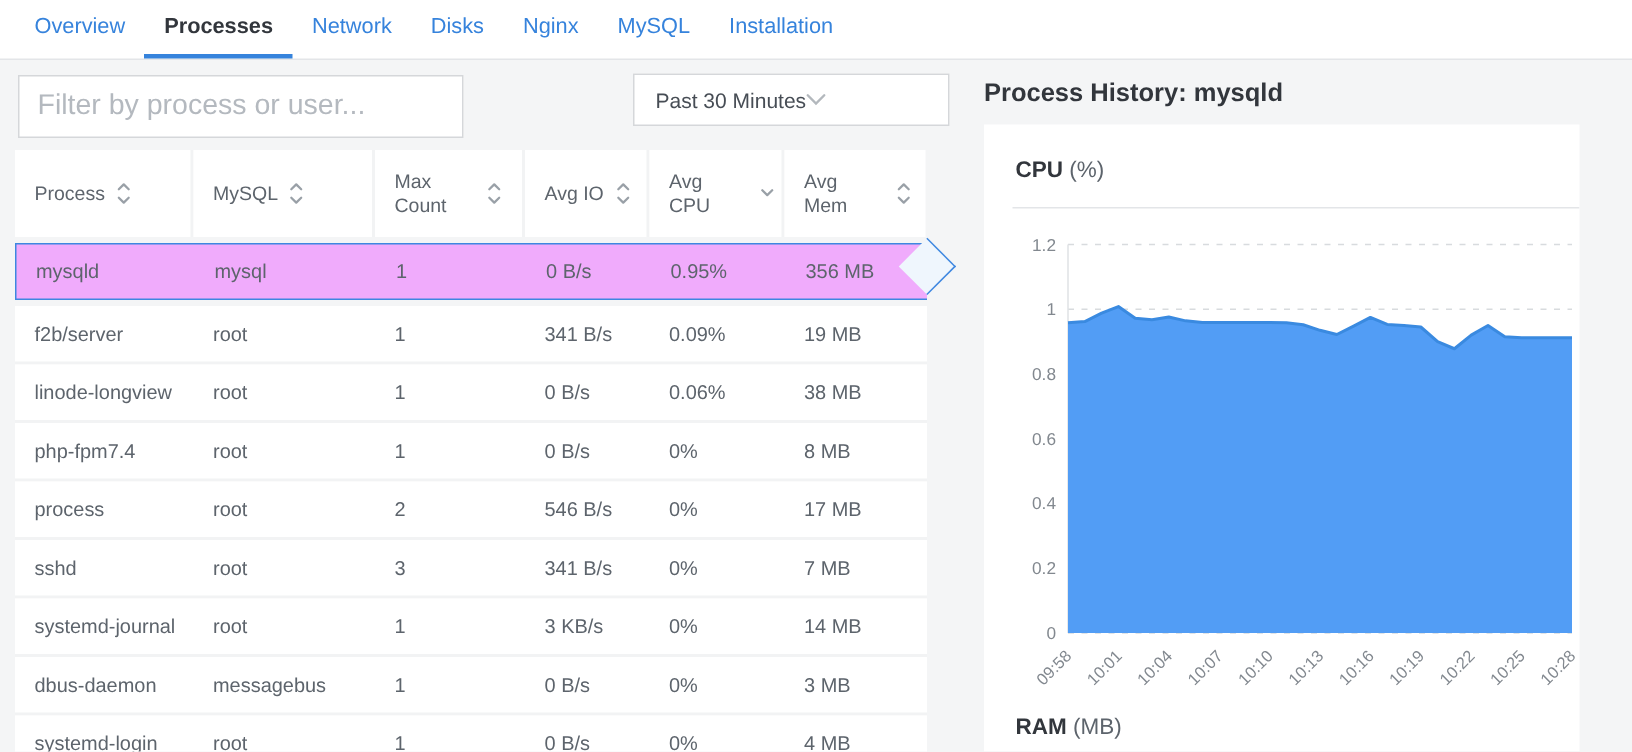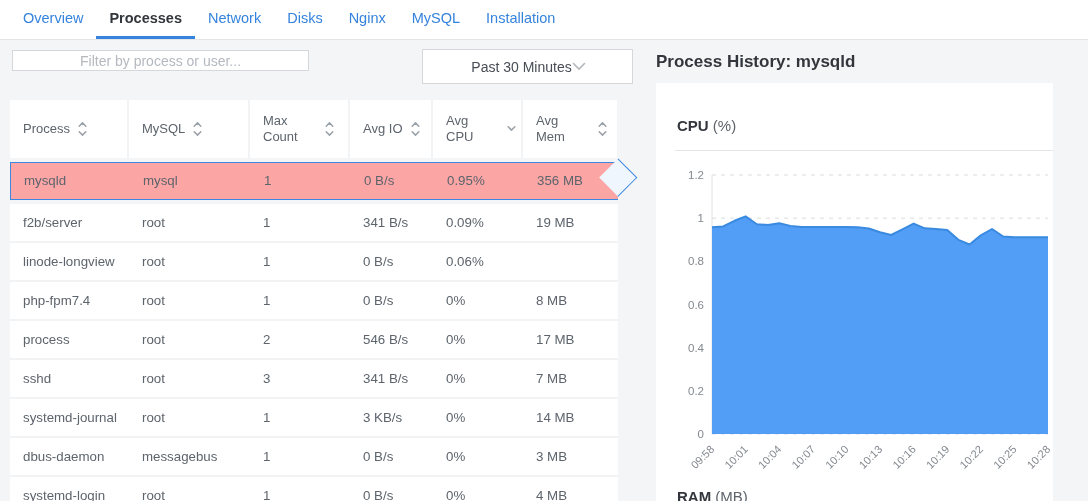--- a/index.html
+++ b/index.html
@@ -19,29 +19,29 @@
   .tab {
     display:flex; align-items:center; padding:0 13px;
     font-size:14.5px; color:#3683dc; cursor:pointer;
     border-bottom:3px solid transparent;
   }
   .tab--active { color:#32363c; font-weight:700; border-bottom-color:#3683dc; }
 
   
   .left { position:absolute; top:40px; left:0; width:645px; bottom:0; }
   .filter-input {
-    position:absolute; left:12px; top:10px; width:297px; height:21px;
+    position:absolute; left:12px; top:10px; width:297px; height:42px;
     border:1px solid #d5d7da; background:#fff; padding:0 12px;
-    font-size:14px; color:#32363c; font-family:inherit; outline:none;text-align:center;
+    font-size:19px; color:#32363c; font-family:inherit; outline:none;
   }
   .filter-input::placeholder { color:#b4b9bf; }
   .range-select {
     position:absolute; left:422px; top:9px; width:211px; height:35px;
     background:#fff; border:1px solid #d5d7da; cursor:pointer;
-    display:flex; align-items:center; justify-content:center;
+    display:flex; align-items:center; justify-content:flex-start;
     padding:0 12px 0 14px; font-size:14px; color:#474d55;
   }
 
   
   .ptable { position:absolute; left:10px; top:60px; width:608px; }
   .thead { display:flex; }
   .th {
     background:#fff; height:58px; display:flex; align-items:center; gap:7px;
     padding:8px 4px 8px 13px; font-size:13px; color:#5d646c;
     border-right:2px solid #f2f3f4; cursor:pointer;
@@ -51,38 +51,38 @@
   .c0{width:119px}.c1{width:121px}.c2{width:100px}.c3{width:83px}.c4{width:90px}.c5{width:94px}
   .trow {
     display:flex; background:#fff; min-height:39px; position:relative;
     border-bottom:2px solid #f2f3f4; cursor:pointer;
   }
   .td {
     display:flex; align-items:center; padding:5px 6px 5px 13px;
     font-size:13.3px; line-height:1.18; color:#5d646c; word-break:break-all;
   }
   .trow--selected {
-    background:#fca5a5; border:1px solid #3e87e0; border-right:none;
+    background:#f0abfc; border:1px solid #3e87e0; border-right:none;
     margin:4px 0; min-height:38px;
   }
   .trow--selected::after {
     content:""; position:absolute; right:-13px; top:0.5px;
     width:25.5px; height:25.5px; transform:rotate(45deg);
     background:#eff6fd;
     border-top:1px solid #3e87e0; border-right:1px solid #3e87e0;
   }
 
   
   .right { position:absolute; left:656px; top:40px; width:397px; bottom:0; }
   .panel-title { margin:12px 0 0 0; font-size:17px; font-weight:700; color:#32363c; }
   .card {
     position:absolute; top:43px; left:0; width:397px; height:calc(100% - 43px);
     background:#fff; overflow:hidden;
   }
-  .chart-heading { margin:34px 0 0 21px; font-size:15px; font-weight:700; color:#32363c; }
+  .chart-heading { margin:22px 0 0 21px; font-size:15px; font-weight:700; color:#32363c; }
   .chart-heading .unit { font-weight:400; color:#5d646c; }
   .divider { height:1px; background:#e3e5e8; margin:16px 0 0 19px; }
   .cpu-chart { display:block; margin:5px 0 0 16px; }
   .ram-heading { margin:12px 0 0 21px; font-size:15px; font-weight:700; color:#32363c; }
   .ram-heading .unit { font-weight:400; color:#5d646c; }
   .sort-icon { flex:none; display:block; }
 </style>
 </head>
 <body>
 
@@ -168,20 +168,21 @@
         <div class="td c3">341 B/s</div>
         <div class="td c4">0.09%</div>
         <div class="td c5">19 MB</div>
       </div>
       <div class="trow">
         <div class="td c0">linode-longview</div>
         <div class="td c1">root</div>
         <div class="td c2">1</div>
         <div class="td c3">0 B/s</div>
         <div class="td c4">0.06%</div>
+        <div class="td c5">38 MB</div>
       </div>
       <div class="trow">
         <div class="td c0">php-fpm7.4</div>
         <div class="td c1">root</div>
         <div class="td c2">1</div>
         <div class="td c3">0 B/s</div>
         <div class="td c4">0%</div>
         <div class="td c5">8 MB</div>
       </div>
       <div class="trow">

